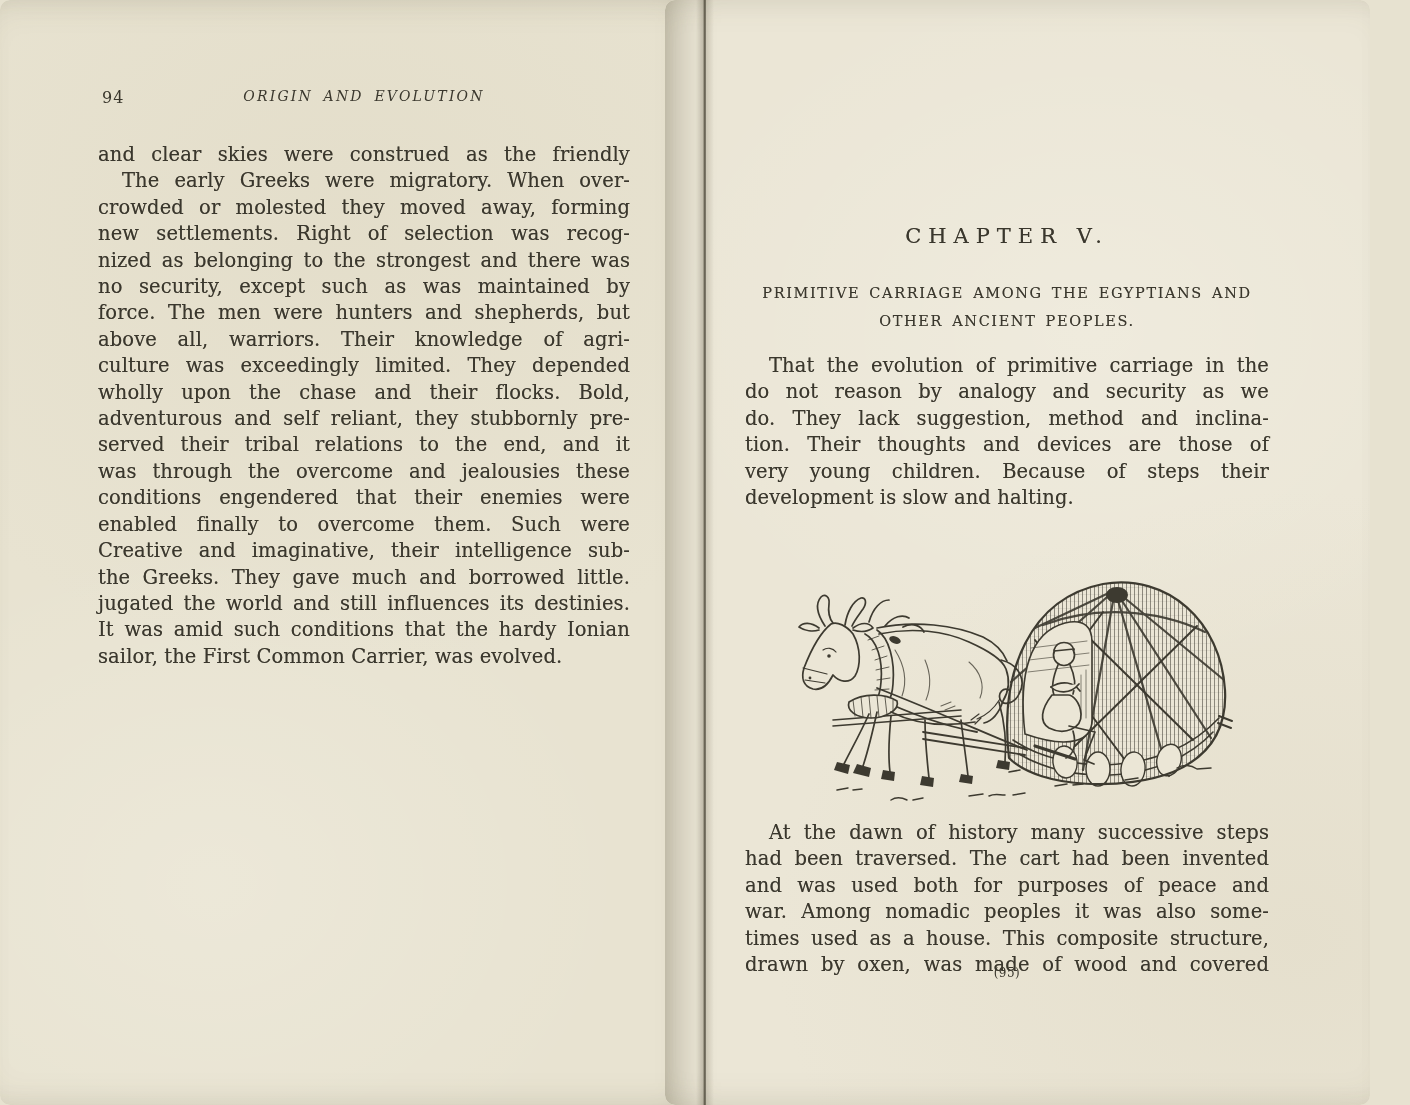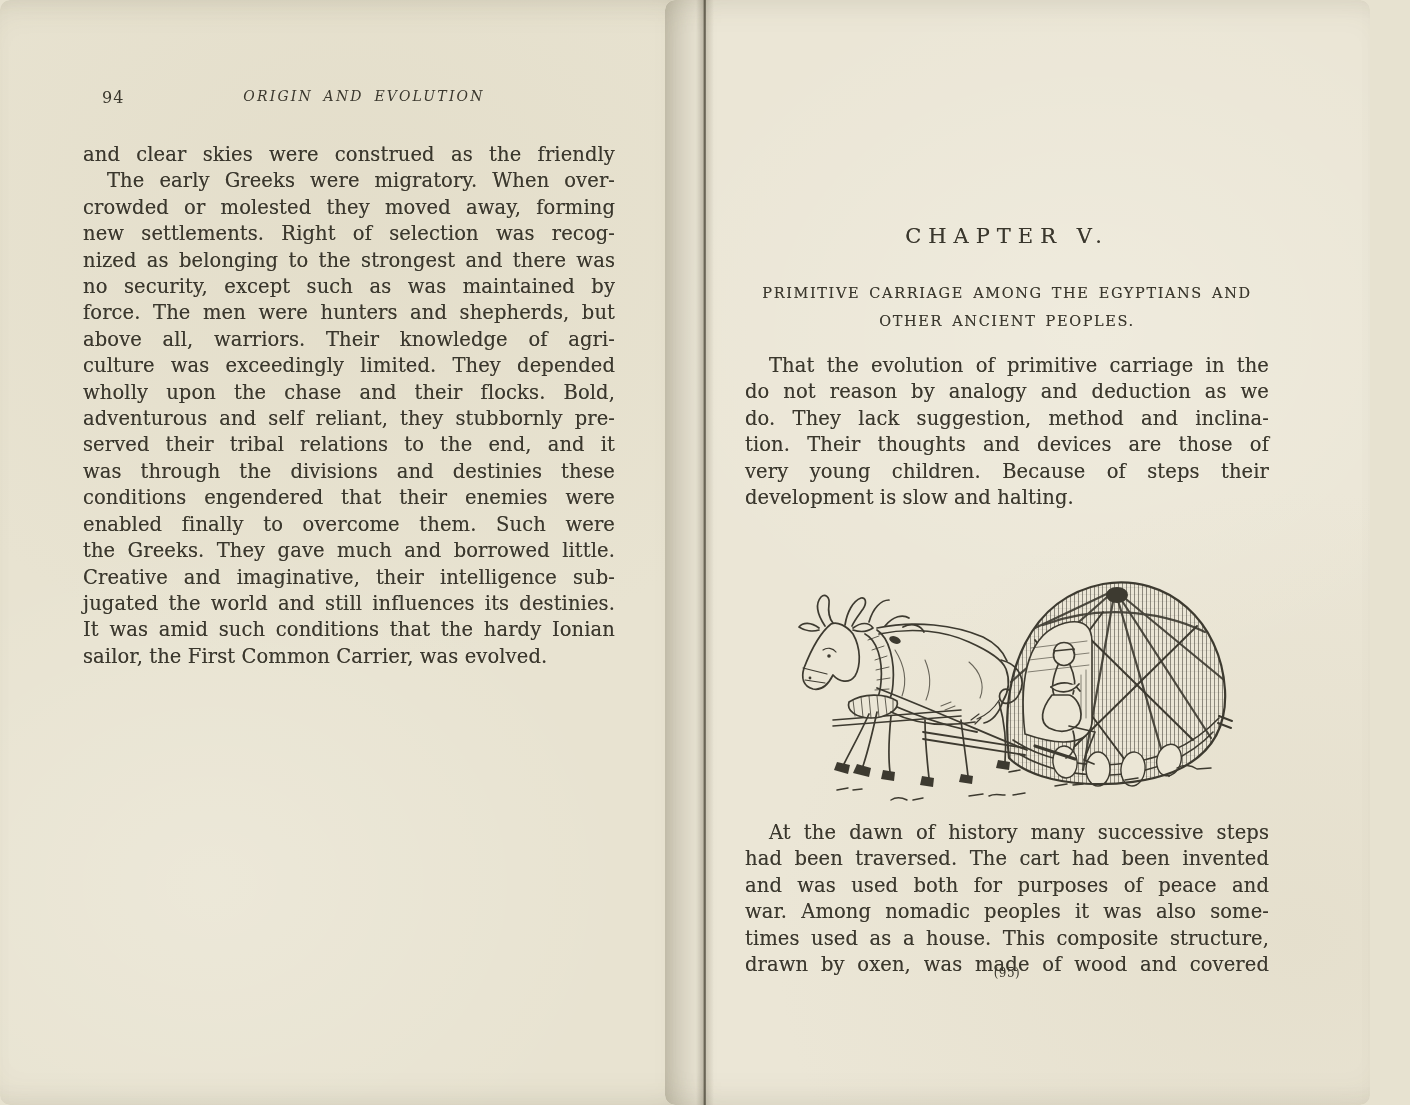--- a/index.html
+++ b/index.html
@@ -25,21 +25,21 @@
   .spine{
     position:absolute; top:0; left:696px; width:18px; height:1105px; pointer-events:none;
     background:linear-gradient(90deg, rgba(80,74,54,0) 0%, rgba(80,74,54,0.25) 38%, rgba(52,48,34,0.85) 50%, rgba(80,74,54,0.18) 58%, rgba(80,74,54,0) 100%);
   }
   
   .running-head{position:absolute; top:88px; left:98px; width:532px; height:22px;}
   .folio-left{position:absolute; left:4px; top:0; font-size:16px; letter-spacing:1px;}
   .run-title{display:block; text-align:center; font-style:italic; font-size:14px; letter-spacing:2.2px; word-spacing:4px;}
   
   .textblock{position:absolute; text-shadow:0 0 0.5px rgba(58,55,45,0.55);}
-  .tb-left{top:142px; left:83px; width:532px;}
+  .tb-left{top:142px; left:98px; width:532px;}
   .bl{font-size:19.5px; line-height:26.4px; text-align:justify; text-align-last:justify; letter-spacing:0.1px; white-space:normal;}
   .bl.last{text-align-last:left;}
   .bl.ind{text-indent:24px;}
   
   .chapter-head{position:absolute; top:224px; left:80px; width:524px; text-align:center;
     font-size:21px; letter-spacing:7px; text-shadow:0 0 0.5px rgba(58,55,45,0.55);}
   .chapter-sub{position:absolute; left:60px; width:564px; text-align:center;
     font-size:14.5px; letter-spacing:1.6px; word-spacing:3px; text-shadow:0 0 0.4px rgba(58,55,45,0.5);}
   .sub1{top:285px;} .sub2{top:313px;}
   .tb-right-1{top:353px; left:80px; width:524px;}
@@ -66,39 +66,39 @@
       <div class="bl">crowded or molested they moved away, forming</div>
       <div class="bl">new settlements.  Right of selection was recog-</div>
       <div class="bl">nized as belonging to the strongest and there was</div>
       <div class="bl">no security, except such as was maintained by</div>
       <div class="bl">force.  The men were hunters and shepherds, but</div>
       <div class="bl">above all, warriors.  Their knowledge of agri-</div>
       <div class="bl">culture was exceedingly limited.  They depended</div>
       <div class="bl">wholly upon the chase and their flocks.  Bold,</div>
       <div class="bl">adventurous and self reliant, they stubbornly pre-</div>
       <div class="bl">served their tribal relations to the end, and it</div>
-      <div class="bl">was through the divisions and destinies these</div>
+      <div class="bl">was through the overcome and jealousies these</div>
       <div class="bl">conditions engendered that their enemies were</div>
       <div class="bl">enabled finally to overcome them.  Such were</div>
+      <div class="bl">Creative and imaginative, their intelligence sub-</div>
       <div class="bl">the Greeks.  They gave much and borrowed little.</div>
-      <div class="bl">Creative and imaginative, their intelligence sub-</div>
       <div class="bl">jugated the world and still influences its destinies.</div>
       <div class="bl">It was amid such conditions that the hardy Ionian</div>
       <div class="bl last">sailor, the First Common Carrier, was evolved.</div>
     </div>
   </div>
 
   <div class="page page-right">
     <div class="chapter-head">CHAPTER V.</div>
     <div class="chapter-sub sub1">PRIMITIVE CARRIAGE AMONG THE EGYPTIANS AND</div>
     <div class="chapter-sub sub2">OTHER ANCIENT PEOPLES.</div>
 
     <div class="textblock tb-right-1">
       <div class="bl ind">That the evolution of primitive carriage in the</div>
-      <div class="bl">do not reason by analogy and deduction as we</div>
+      <div class="bl">do not reason by analogy and security as we</div>
       <div class="bl">do.  They lack suggestion, method and inclina-</div>
       <div class="bl">tion.  Their thoughts and devices are those of</div>
       <div class="bl">very young children.  Because of steps their</div>
       <div class="bl last">development is slow and halting.</div>
     </div>
 
     <div class="illustration">
       <svg viewBox="0 0 460 240" xmlns="http://www.w3.org/2000/svg">
         <defs>
           <pattern id="wicker" width="4" height="7" patternUnits="userSpaceOnUse">

